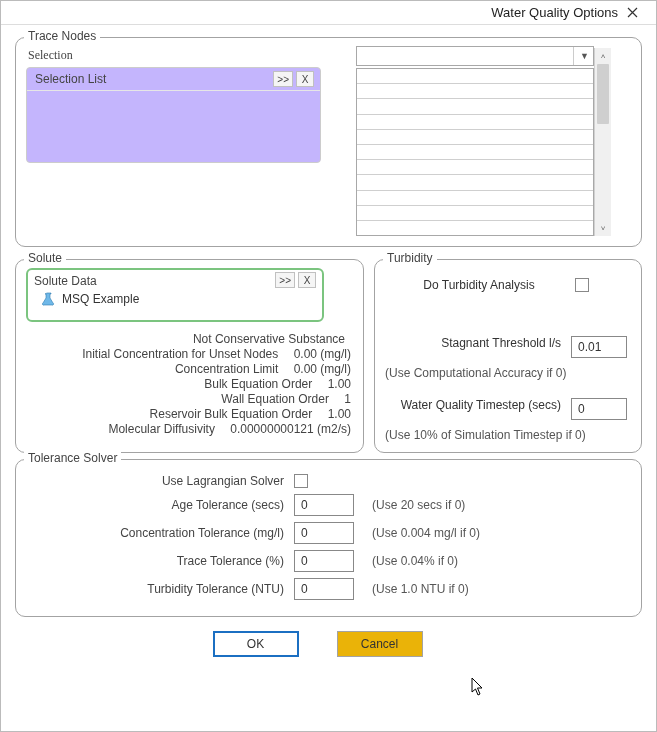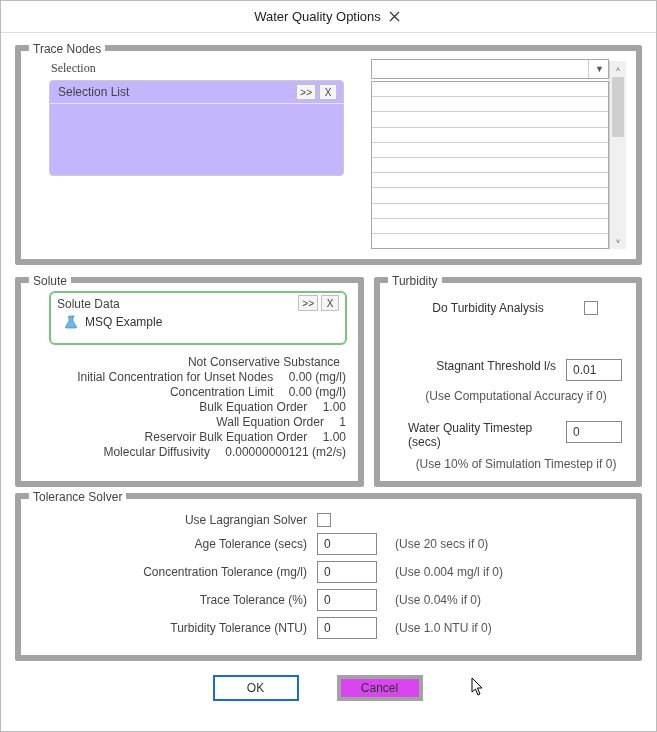--- a/index.html
+++ b/index.html
@@ -6,38 +6,38 @@
   html, body {
     margin: 0; padding: 0;
     width: 657px; height: 732px;
     font-family: "Segoe UI", Tahoma, sans-serif;
     font-size: 12px;
     background: #fff;
     color: #333;
     overflow: hidden;
   }
   .titlebar {
-    height: 32px;
+    height: 24px;
     display: flex;
     align-items: center;
-    justify-content: center;
+    justify-content: flex-end;
     padding: 0 10px 0 16px;
     border-bottom: 1px solid #ddd;
   }
   .titlebar .title { font-size: 13px; color: #222; }
   .titlebar .close {
     width: 28px; height: 22px;
     display: flex; align-items: center; justify-content: center;
     font-size: 14px; color: #444; cursor: default;
   }
   .body { padding: 6px 14px 10px 14px; }
   .group {
-    border: 6px solid #a3a3a3;
-    border-radius: 2px;
-    padding: 8px 10px 10px 28px;
+    border: 1px solid #a3a3a3;
+    border-radius: 10px;
+    padding: 8px 10px 10px 10px;
     margin-top: 6px;
     position: relative;
   }
   .group > .legend {
     position: absolute;
     top: -9px; left: 8px;
     background: #fff;
     padding: 0 4px;
     font-size: 12px;
     color: #444;
@@ -161,37 +161,37 @@
     width: 14px; height: 14px; border: 1px solid #888; background: #fff;
   }
   .tinput {
     border: 1px solid #888;
     height: 22px;
     padding: 0 6px;
     font-size: 12px;
     color: #333;
     background: #fff;
   }
-  .hint { color: #555; font-size: 12px; text-align: center; margin-top: 4px; padding-right: 2px; }
+  .hint { color: #555; font-size: 12px; text-align: left; margin-top: 4px; padding-right: 2px; }
   .lag-grp { margin-top: 6px; }
   .lag-row {
     display: flex; align-items: center;
     margin: 6px 0;
   }
   .lag-row .lbl { width: 268px; text-align: right; padding-right: 10px; color: #444; }
   .lag-row .inp { width: 60px; }
   .lag-row .note { margin-left: 18px; color: #555; }
   .footer {
     display: flex; justify-content: center; gap: 38px;
     padding: 14px 22px 0 0;
   }
   .btn {
     width: 86px; height: 26px;
-    border: 4px solid #a3a3a3;
-    background: #d946ef;
+    border: 1px solid #a3a3a3;
+    background: #eab308;
     display: flex; align-items: center; justify-content: center;
     font-size: 12px; color: #333;
   }
   .btn.primary {
     border: 2px solid #1b6fc2;
     background: #fff;
   }
   .cursor {
     position: absolute;
     width: 14px; height: 20px;

